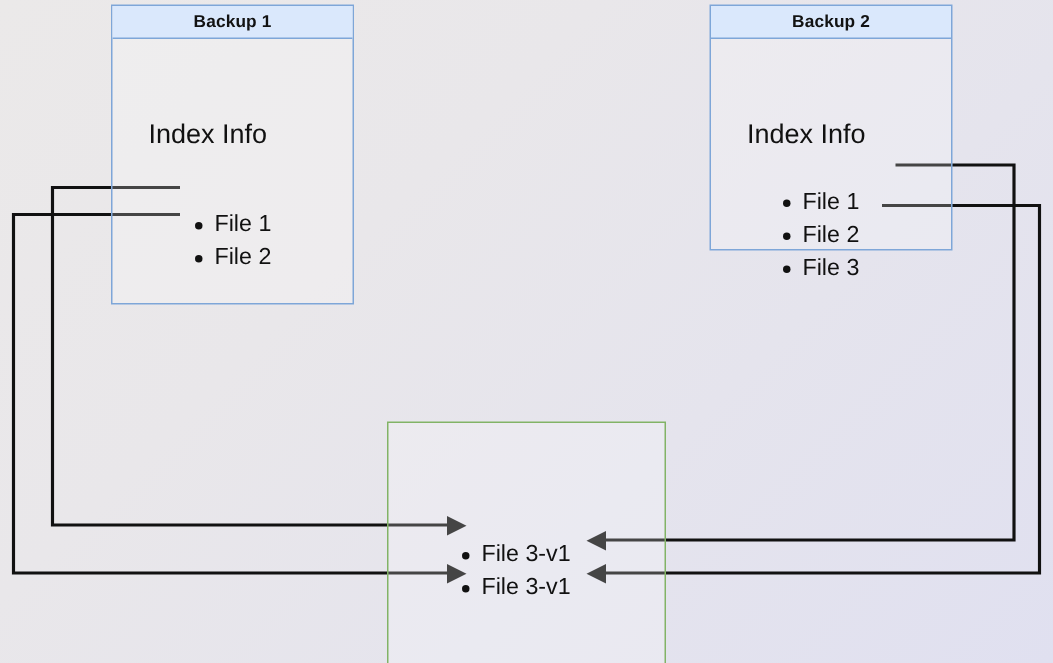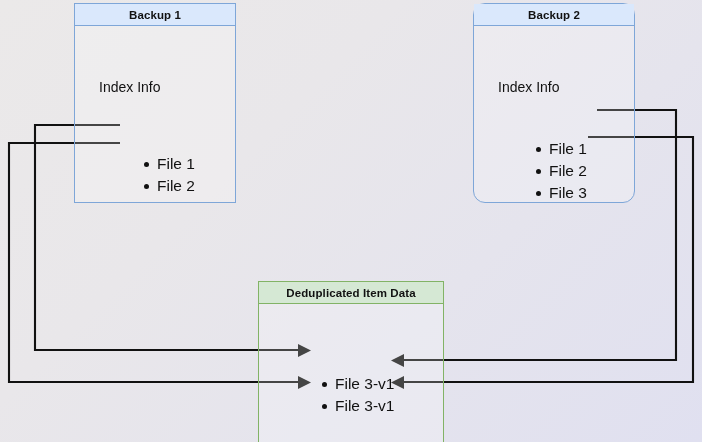--- a/index.html
+++ b/index.html
@@ -58,27 +58,27 @@
   }
   .box-body {
     position: absolute;
     left: 0;
     right: 0;
     top: 22px;
     bottom: 0;
   }
   .index-label {
     position: absolute;
-    font-size: 14px;
+    font-size: 18px;
     color: #111111;
     white-space: nowrap;
   }
   .file-list {
     position: absolute;
-    margin: 16px;
+    margin: 2px;
     padding: 0;
     list-style: none;
   }
   .file-list li {
     position: relative;
     font-size: 15.5px;
     line-height: 22px;
     height: 22px;
     color: #111111;
     padding-left: 14px;
@@ -130,34 +130,33 @@
     <div class="box-header">Backup 1</div>
     <div class="box-body">
       <div class="index-label" style="left:24px; top:53px;">Index Info</div>
       <ul class="file-list" style="left:52px; top:111px;">
         <li>File 1</li>
         <li>File 2</li>
       </ul>
     </div>
   </div>
 
-  <div class="box blue" style="left:473px; top:3px; width:162px; height:200px;border-radius:12px;">
+  <div class="box blue" style="left:473px; top:3px; width:162px; height:164px;">
     <div class="box-header">Backup 2</div>
     <div class="box-body">
       <div class="index-label" style="left:24px; top:53px;">Index Info</div>
       <ul class="file-list" style="left:45px; top:96px;">
         <li>File 1</li>
         <li>File 2</li>
         <li>File 3</li>
       </ul>
     </div>
   </div>
 
   <div class="box green" style="left:258px; top:281px; width:186px; height:164px;">
-    <div class="box-header">Deduplicated Item Data</div>
     <div class="box-body">
       <ul class="file-list" style="left:46px; top:53px;">
         <li>File 3-v1</li>
         <li>File 3-v1</li>
       </ul>
     </div>
   </div>
 
 </div>
 

